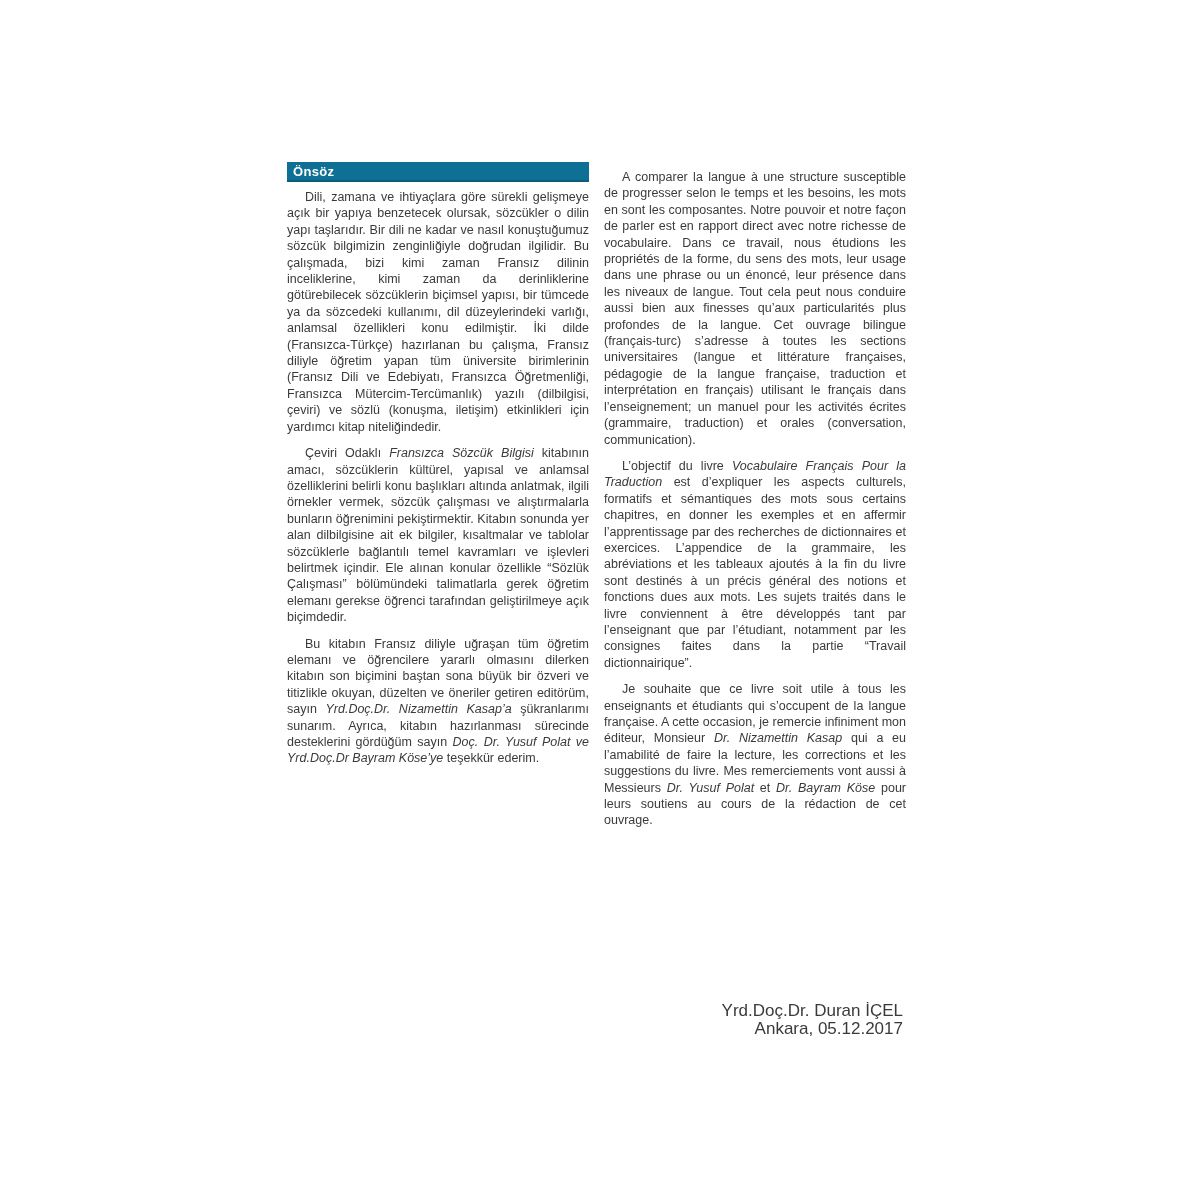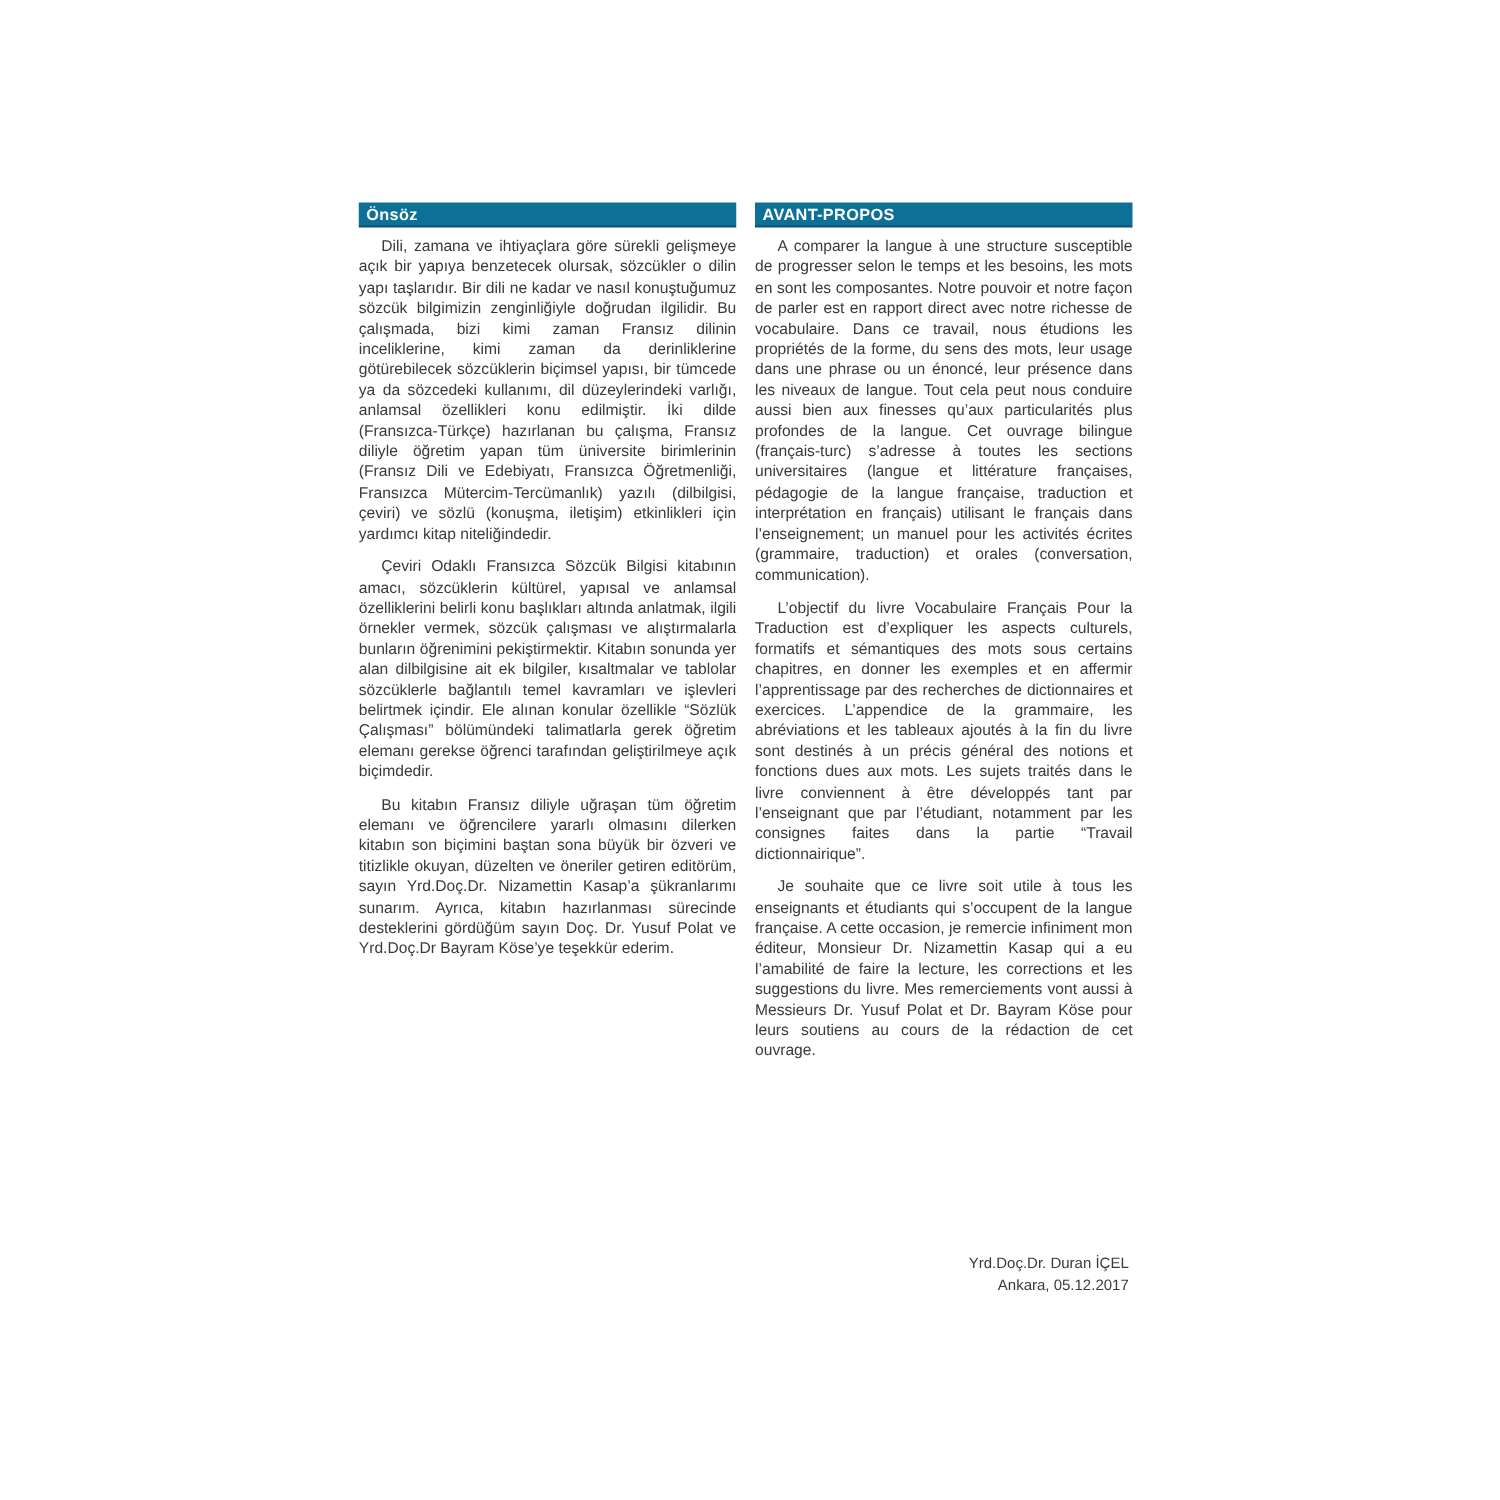--- a/index.html
+++ b/index.html
@@ -44,27 +44,27 @@
   }
   .col-body { margin-top: 7px; }
   .col-body p {
     margin: 0 0 10px 0;
     font-size: 12.5px;
     line-height: 16.4px;
     text-align: justify;
     text-indent: 18px;
     color: var(--body-text);
   }
-  .it { }
+  .it { font-style: italic; }
   .signature {
     position: absolute;
     top: 1002px;
     right: 297px;
     text-align: right;
-    font-size: 12px;
+    font-size: 17px;
     line-height: 17.5px;
     color: var(--body-text);
   }
 </style>
 </head>
 <body>
 
 <div class="page">
 
   <div class="columns">
@@ -72,21 +72,20 @@
     <section class="column">
       <header class="col-heading">Önsöz</header>
       <div class="col-body">
           <p><span>Dili, zamana ve ihtiyaçlara göre sürekli gelişmeye açık bir yapıya benzetecek olursak, sözcükler o dilin yapı taşlarıdır. Bir dili ne kadar ve nasıl konuştuğumuz sözcük bilgimizin zenginliğiyle doğrudan ilgilidir. Bu çalışmada, bizi kimi zaman Fransız dilinin inceliklerine, kimi zaman da derinliklerine götürebilecek sözcüklerin biçimsel yapısı, bir tümcede ya da sözcedeki kullanımı, dil düzeylerindeki varlığı, anlamsal özellikleri konu edilmiştir. İki dilde (Fransızca-Türkçe) hazırlanan bu çalışma, Fransız diliyle öğretim yapan tüm üniversite birimlerinin (Fransız Dili ve Edebiyatı, Fransızca Öğretmenliği, Fransızca Mütercim-Tercümanlık) yazılı (dilbilgisi, çeviri) ve sözlü (konuşma, iletişim) etkinlikleri için yardımcı kitap niteliğindedir.</span></p>
           <p><span>Çeviri Odaklı </span><span class="it">Fransızca Sözcük Bilgisi</span><span> kitabının amacı, sözcüklerin kültürel, yapısal ve anlamsal özelliklerini belirli konu başlıkları altında anlatmak, ilgili örnekler vermek, sözcük çalışması ve alıştırmalarla bunların öğrenimini pekiştirmektir. Kitabın sonunda yer alan dilbilgisine ait ek bilgiler, kısaltmalar ve tablolar sözcüklerle bağlantılı temel kavramları ve işlevleri belirtmek içindir. Ele alınan konular özellikle “Sözlük Çalışması” bölümündeki talimatlarla gerek öğretim elemanı gerekse öğrenci tarafından geliştirilmeye açık biçimdedir.</span></p>
           <p><span>Bu kitabın Fransız diliyle uğraşan tüm öğretim elemanı ve öğrencilere yararlı olmasını dilerken kitabın son biçimini baştan sona büyük bir özveri ve titizlikle okuyan, düzelten ve öneriler getiren editörüm, sayın </span><span class="it">Yrd.Doç.Dr. Nizamettin Kasap’a</span><span> şükranlarımı sunarım. Ayrıca, kitabın hazırlanması sürecinde desteklerini gördüğüm sayın </span><span class="it">Doç. Dr. Yusuf Polat ve Yrd.Doç.Dr Bayram Köse’ye</span><span> teşekkür ederim.</span></p>
         </div>
     </section>
 
     <section class="column">
-      <header class="col-heading">AVANT-PROPOS</header>
       <div class="col-body">
           <p><span>A comparer la langue à une structure susceptible de progresser selon le temps et les besoins, les mots en sont les composantes. Notre pouvoir et notre façon de parler est en rapport direct avec notre richesse de vocabulaire. Dans ce travail, nous étudions les propriétés de la forme, du sens des mots, leur usage dans une phrase ou un énoncé, leur présence dans les niveaux de langue. Tout cela peut nous conduire aussi bien aux finesses qu’aux particularités plus profondes de la langue. Cet ouvrage bilingue (français-turc) s’adresse à toutes les sections universitaires (langue et littérature françaises, pédagogie de la langue française, traduction et interprétation en français) utilisant le français dans l’enseignement; un manuel pour les activités écrites (grammaire, traduction) et orales (conversation, communication).</span></p>
           <p><span>L’objectif du livre </span><span class="it">Vocabulaire Français Pour la Traduction</span><span> est d’expliquer les aspects culturels, formatifs et sémantiques des mots sous certains chapitres, en donner les exemples et en affermir l’apprentissage par des recherches de dictionnaires et exercices. L’appendice de la grammaire, les abréviations et les tableaux ajoutés à la fin du livre sont destinés à un précis général des notions et fonctions dues aux mots. Les sujets traités dans le livre conviennent à être développés tant par l’enseignant que par l’étudiant, notamment par les consignes faites dans la partie “Travail dictionnairique”.</span></p>
           <p><span>Je souhaite que ce livre soit utile à tous les enseignants et étudiants qui s’occupent de la langue française. A cette occasion, je remercie infiniment mon éditeur, Monsieur </span><span class="it">Dr. Nizamettin Kasap</span><span> qui a eu l’amabilité de faire la lecture, les corrections et les suggestions du livre. Mes remerciements vont aussi à Messieurs </span><span class="it">Dr. Yusuf Polat</span><span> et </span><span class="it">Dr. Bayram Köse</span><span> pour leurs soutiens au cours de la rédaction de cet ouvrage.</span></p>
         </div>
     </section>
 
   </div>
 
   <div class="signature">

